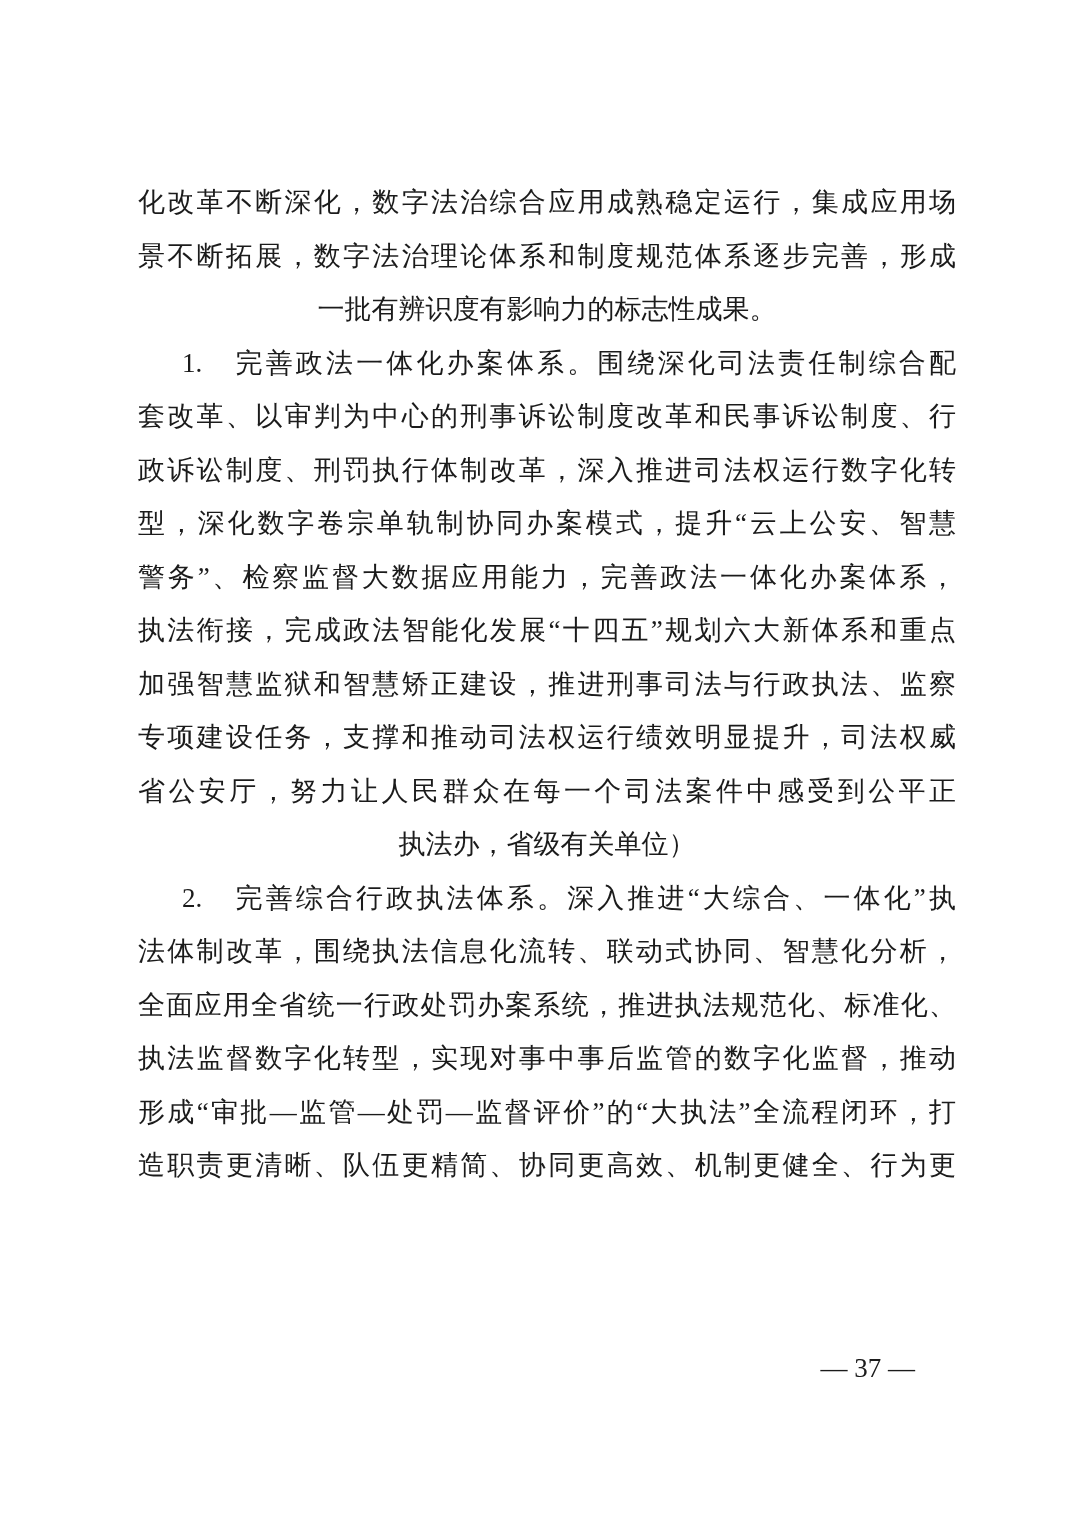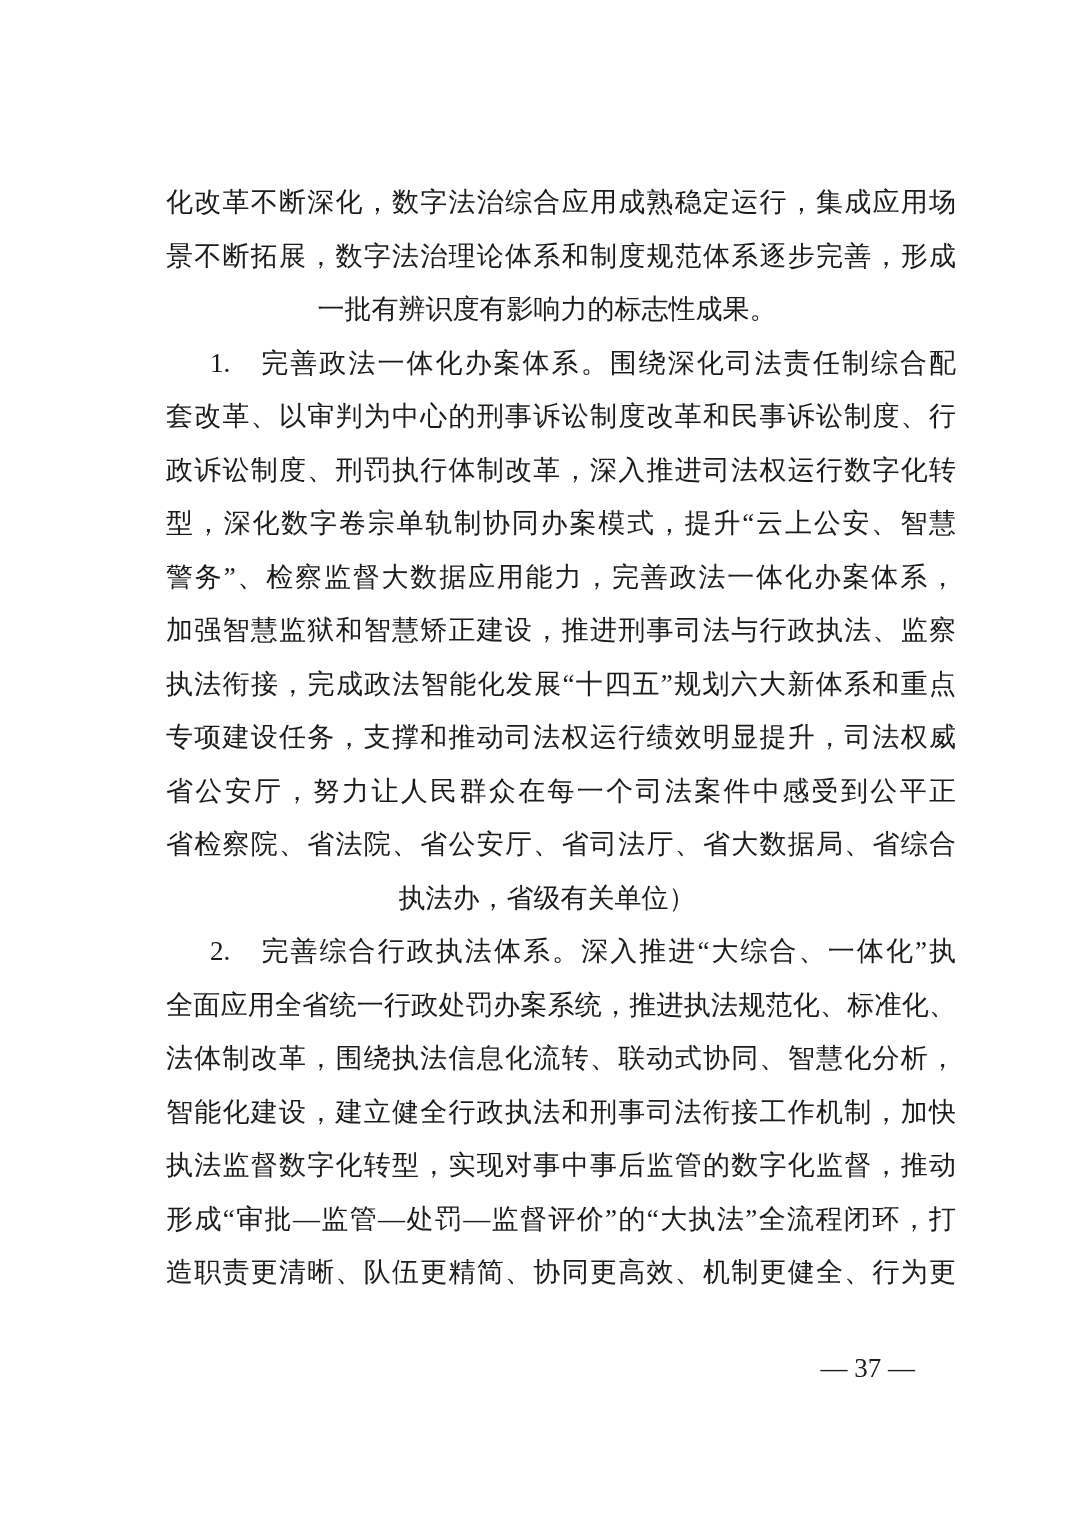--- a/index.html
+++ b/index.html
@@ -30,21 +30,20 @@
     line-height: 53.5px;
     height: 53.5px;
     white-space: nowrap;
     text-align: center;
   }
   .line.fill {
     white-space: normal;
     text-align: justify;
     text-align-last: justify;
     text-justify: inter-ideograph;
-    margin-left: 28px;
   }
   .line.indent {
     padding-left: 44px;
   }
   .page-number {
     position: absolute;
     top: 1352px;
     right: 165px;
     font-size: 27px;
     line-height: 32px;
@@ -58,28 +57,26 @@
 <main class="doc-page">
   <section class="text-block" style="color: rgb(27, 27, 27);">
       <div class="line fill">化改革不断深化，数字法治综合应用成熟稳定运行，集成应用场</div>
       <div class="line fill">景不断拓展，数字法治理论体系和制度规范体系逐步完善，形成</div>
       <div class="line">一批有辨识度有影响力的标志性成果。</div>
       <div class="line fill indent">1.　完善政法一体化办案体系。围绕深化司法责任制综合配</div>
       <div class="line fill">套改革、以审判为中心的刑事诉讼制度改革和民事诉讼制度、行</div>
       <div class="line fill">政诉讼制度、刑罚执行体制改革，深入推进司法权运行数字化转</div>
       <div class="line fill">型，深化数字卷宗单轨制协同办案模式，提升“云上公安、智慧</div>
       <div class="line fill">警务”、检察监督大数据应用能力，完善政法一体化办案体系，</div>
+      <div class="line fill">执法衔接，完成政法智能化发展“十四五”规划六大新体系和重点</div>
       <div class="line fill">加强智慧监狱和智慧矫正建设，推进刑事司法与行政执法、监察</div>
-      <div class="line fill">执法衔接，完成政法智能化发展“十四五”规划六大新体系和重点</div>
       <div class="line fill">专项建设任务，支撑和推动司法权运行绩效明显提升，司法权威</div>
       <div class="line fill">省公安厅，努力让人民群众在每一个司法案件中感受到公平正</div>
-      <div class="line fill">省检察院、省法院、省公安厅、省司法厅、省大数据局、省综合</div>
       <div class="line">执法办，省级有关单位）</div>
       <div class="line fill indent">2.　完善综合行政执法体系。深入推进“大综合、一体化”执</div>
+      <div class="line fill">法体制改革，围绕执法信息化流转、联动式协同、智慧化分析，</div>
       <div class="line fill">全面应用全省统一行政处罚办案系统，推进执法规范化、标准化、</div>
-      <div class="line fill">法体制改革，围绕执法信息化流转、联动式协同、智慧化分析，</div>
-      <div class="line fill">智能化建设，建立健全行政执法和刑事司法衔接工作机制，加快</div>
       <div class="line fill">执法监督数字化转型，实现对事中事后监管的数字化监督，推动</div>
       <div class="line fill">形成“审批—监管—处罚—监督评价”的“大执法”全流程闭环，打</div>
       <div class="line fill">造职责更清晰、队伍更精简、协同更高效、机制更健全、行为更</div>
     </section>
   <footer class="page-number" style="color: rgb(27, 27, 27);">— 37 —</footer>
 </main>
 
 </body></html>

